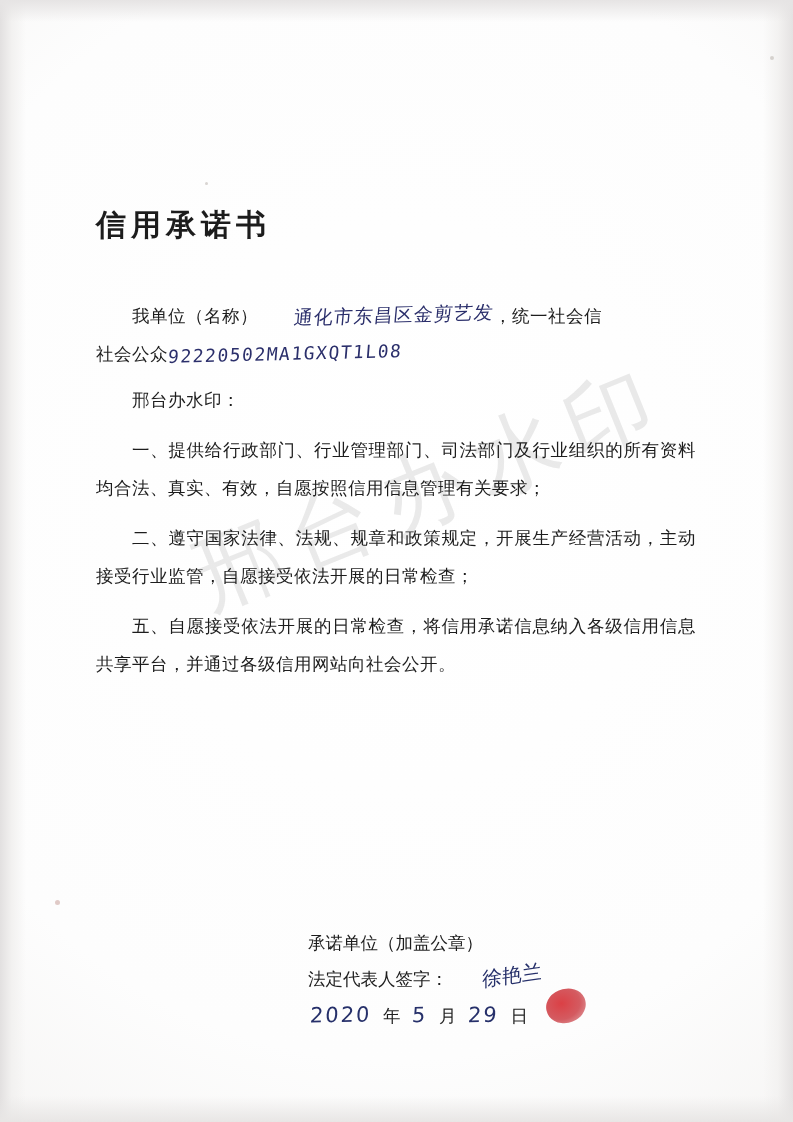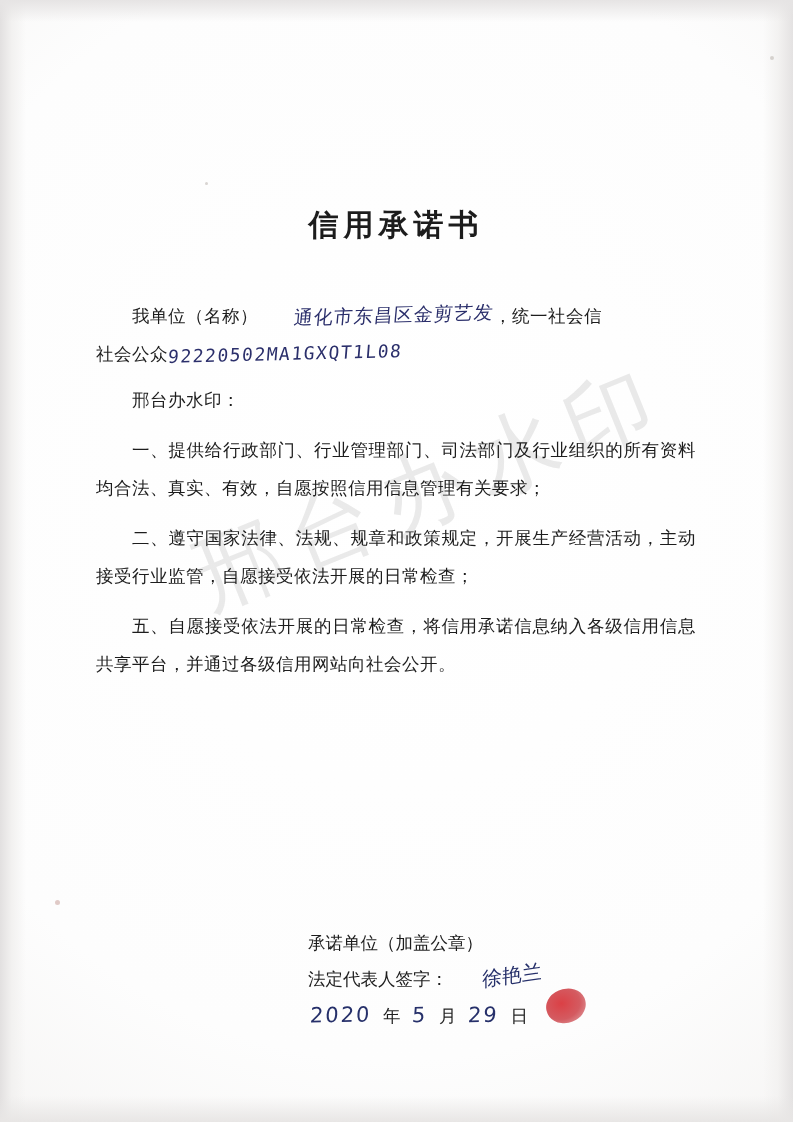--- a/index.html
+++ b/index.html
@@ -60,21 +60,21 @@
 
   .content {
     position: absolute;
     left: 96px;
     top: 0;
     width: 600px;
   }
 
   .doc-title {
     margin-top: 205px;
-    text-align: center;
+    text-align: left;
     font-size: 30px;
     letter-spacing: 5px;
     font-weight: bold;
     color: #1c1c1c;
     font-family: "DejaVu Serif", "Liberation Serif", serif;
   }
 
   .para {
     font-size: 17.5px;
     line-height: 38px;

